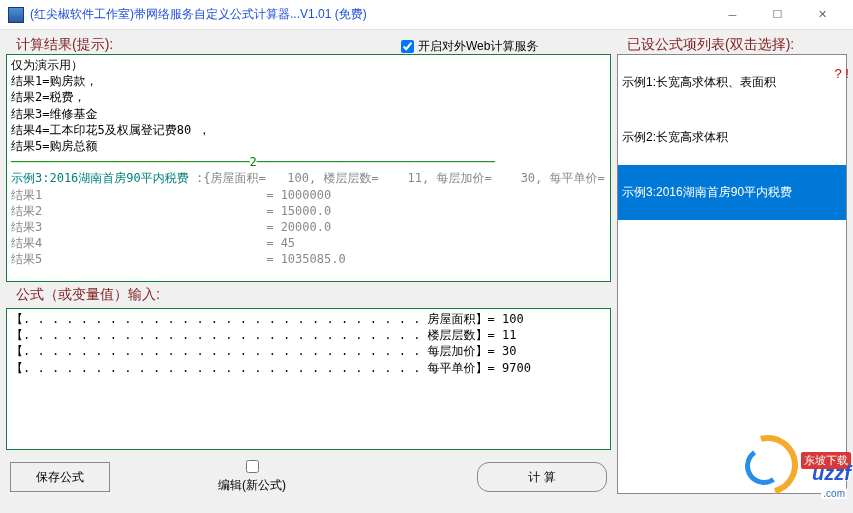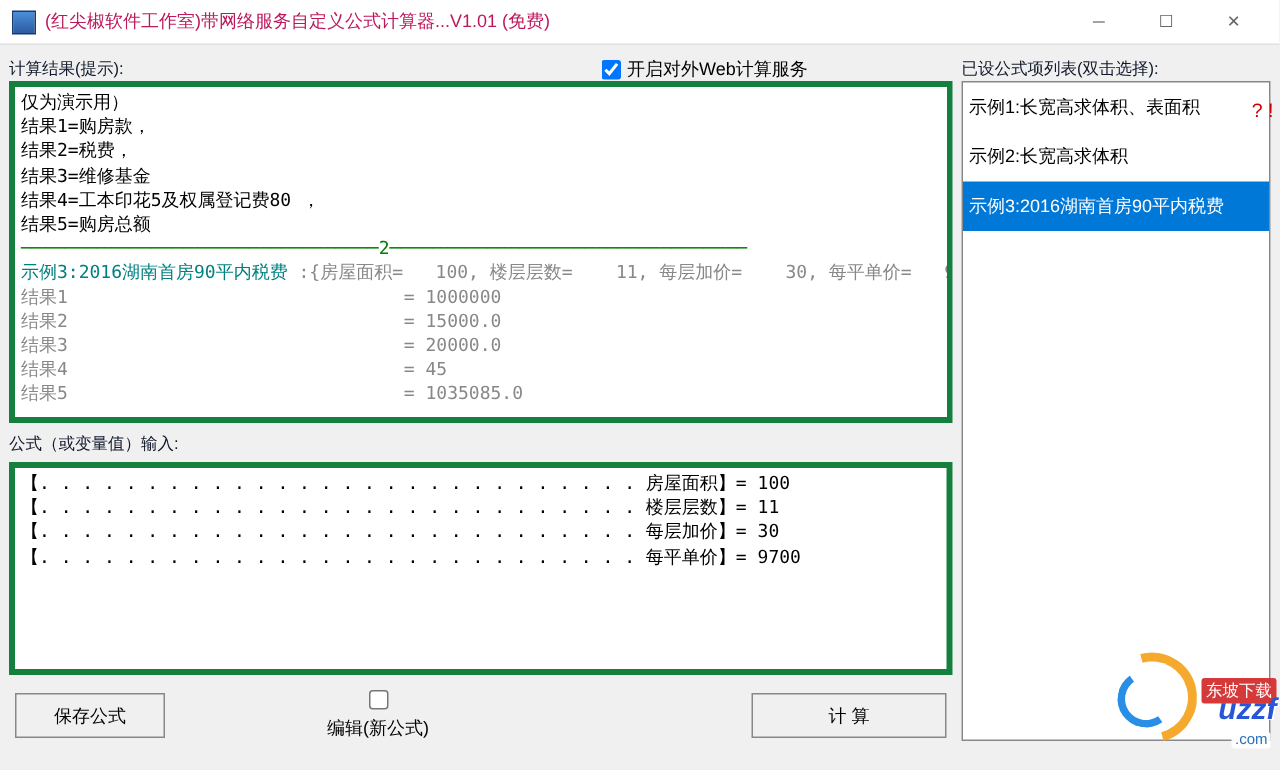--- a/index.html
+++ b/index.html
@@ -1,41 +1,41 @@
 <!DOCTYPE html>
 <html><head>
 <meta charset="utf-8">
 <style>
 * { box-sizing: border-box; margin: 0; padding: 0; }
 body { font-family: "Microsoft YaHei", SimSun, sans-serif; font-size: 12px; background: #f0f0f0; width: 853px; height: 513px; overflow: hidden; position: relative; }
 .titlebar { height: 30px; background: #fff; display: flex; align-items: center; padding: 0 8px; border-bottom: 1px solid #e0e0e0; }
 .titlebar-icon { width: 16px; height: 16px; background: linear-gradient(#4a90d9, #2c5aa0); border: 1px solid #1a3a6e; margin-right: 6px; display: inline-block; }
-.titlebar-text { color: #be185d; font-size: 12px; flex: 1; }
+.titlebar-text { color: #1d4ed8; font-size: 12px; flex: 1; }
 .win-controls { display: flex; gap: 0; }
 .win-btn { width: 45px; height: 28px; display: flex; align-items: center; justify-content: center; color: #666; font-size: 11px; cursor: pointer; }
 .content { display: flex; height: calc(100% - 30px); padding: 6px; gap: 6px; position: relative; }
 .left-col { flex: 1; display: flex; flex-direction: column; gap: 4px; min-width: 0; }
-.right-col { width: 206px; display: flex; flex-direction: column; }
+.right-col { width: 230px; display: flex; flex-direction: column; }
 .label-row { display: flex; align-items: center; height: 18px; }
-.section-label { font-size: 11px; color: #0f172a; }
+.section-label { font-size: 14px; color: #7f1d1d; margin-left: 10px; }
 .checkbox-row { position: absolute; left: 395px; top: 2px; display: flex; align-items: center; gap: 4px; }
 .checkbox-row input { width: 13px; height: 13px; }
-.textbox { background: #fff; border: 4px solid #15803d; padding: 2px 4px; font-family: SimSun, monospace; font-size: 12px; line-height: 1.35; overflow: auto; white-space: pre; }
+.textbox { background: #fff; border: 1px solid #15803d; padding: 2px 4px; font-family: SimSun, monospace; font-size: 12px; line-height: 1.35; overflow: auto; white-space: pre; }
 .results-box { height: 228px; }
 .separator-line { color: #008000; position: relative; }
 .teal-text { color: #008080; }
 .gray-text { color: #888; }
 .input-box { height: 142px; }
 .list-box { background: #fff; border: 1px solid #888; height: 440px; overflow: auto; }
-.list-item { padding: 8px 4px; font-size: 12px; cursor: pointer; }
+.list-item { padding: 19px 4px; font-size: 12px; cursor: pointer; }
 .list-item.selected { background: #0078d7; color: #fff; }
 .button-row { display: flex; gap: 8px; align-items: center; margin-top: 6px; padding: 0 4px; }
 .btn { height: 30px; border: 1px solid #888; background: #f0f0f0; padding: 0 18px; font-size: 12px; cursor: pointer; font-family: inherit; }
 .btn-save { min-width: 100px; }
-.btn-calc { min-width: 130px; margin-left: auto; }
+.btn-calc { min-width: 130px; margin-left: auto; border-radius: 12px; }
 .edit-check { display: flex; align-items: center; gap: 4px; margin-left: 100px; flex-direction: column; }
 .help-mark { position: absolute; right: 4px; top: 36px; color: #c00; font-size: 13px; }
 .watermark { position: absolute; right: 0; bottom: 10px; pointer-events: none; opacity: 0.95; }
 .watermark-blob { width: 155px; height: 50px; position: relative; }
 .watermark-swirl { position: absolute; right: 55px; bottom: 8px; width: 60px; height: 60px; border: 6px solid #f5a623; border-radius: 50%; border-left-color: transparent; border-bottom-color: transparent; transform: rotate(30deg); }
 .watermark-swirl2 { position: absolute; right: 70px; bottom: 18px; width: 38px; height: 38px; border: 5px solid #1e88e5; border-radius: 50%; border-right-color: transparent; border-top-color: transparent; transform: rotate(10deg); }
 .watermark-text { position: absolute; right: 2px; bottom: 18px; font-style: italic; font-weight: bold; font-size: 20px; color: #1d4ed8; text-shadow: 1px 1px 0 #fff; }
 .watermark-sub { position: absolute; right: 6px; bottom: 4px; font-size: 10px; color: #1e6bb8; background: #fff; padding: 0 2px; border-radius: 2px; }
 .watermark-cn { position: absolute; right: 2px; bottom: 34px; font-size: 11px; color: #fff; background: #d32f2f; padding: 1px 3px; border-radius: 2px; }
 .left-upper { position: relative; }

